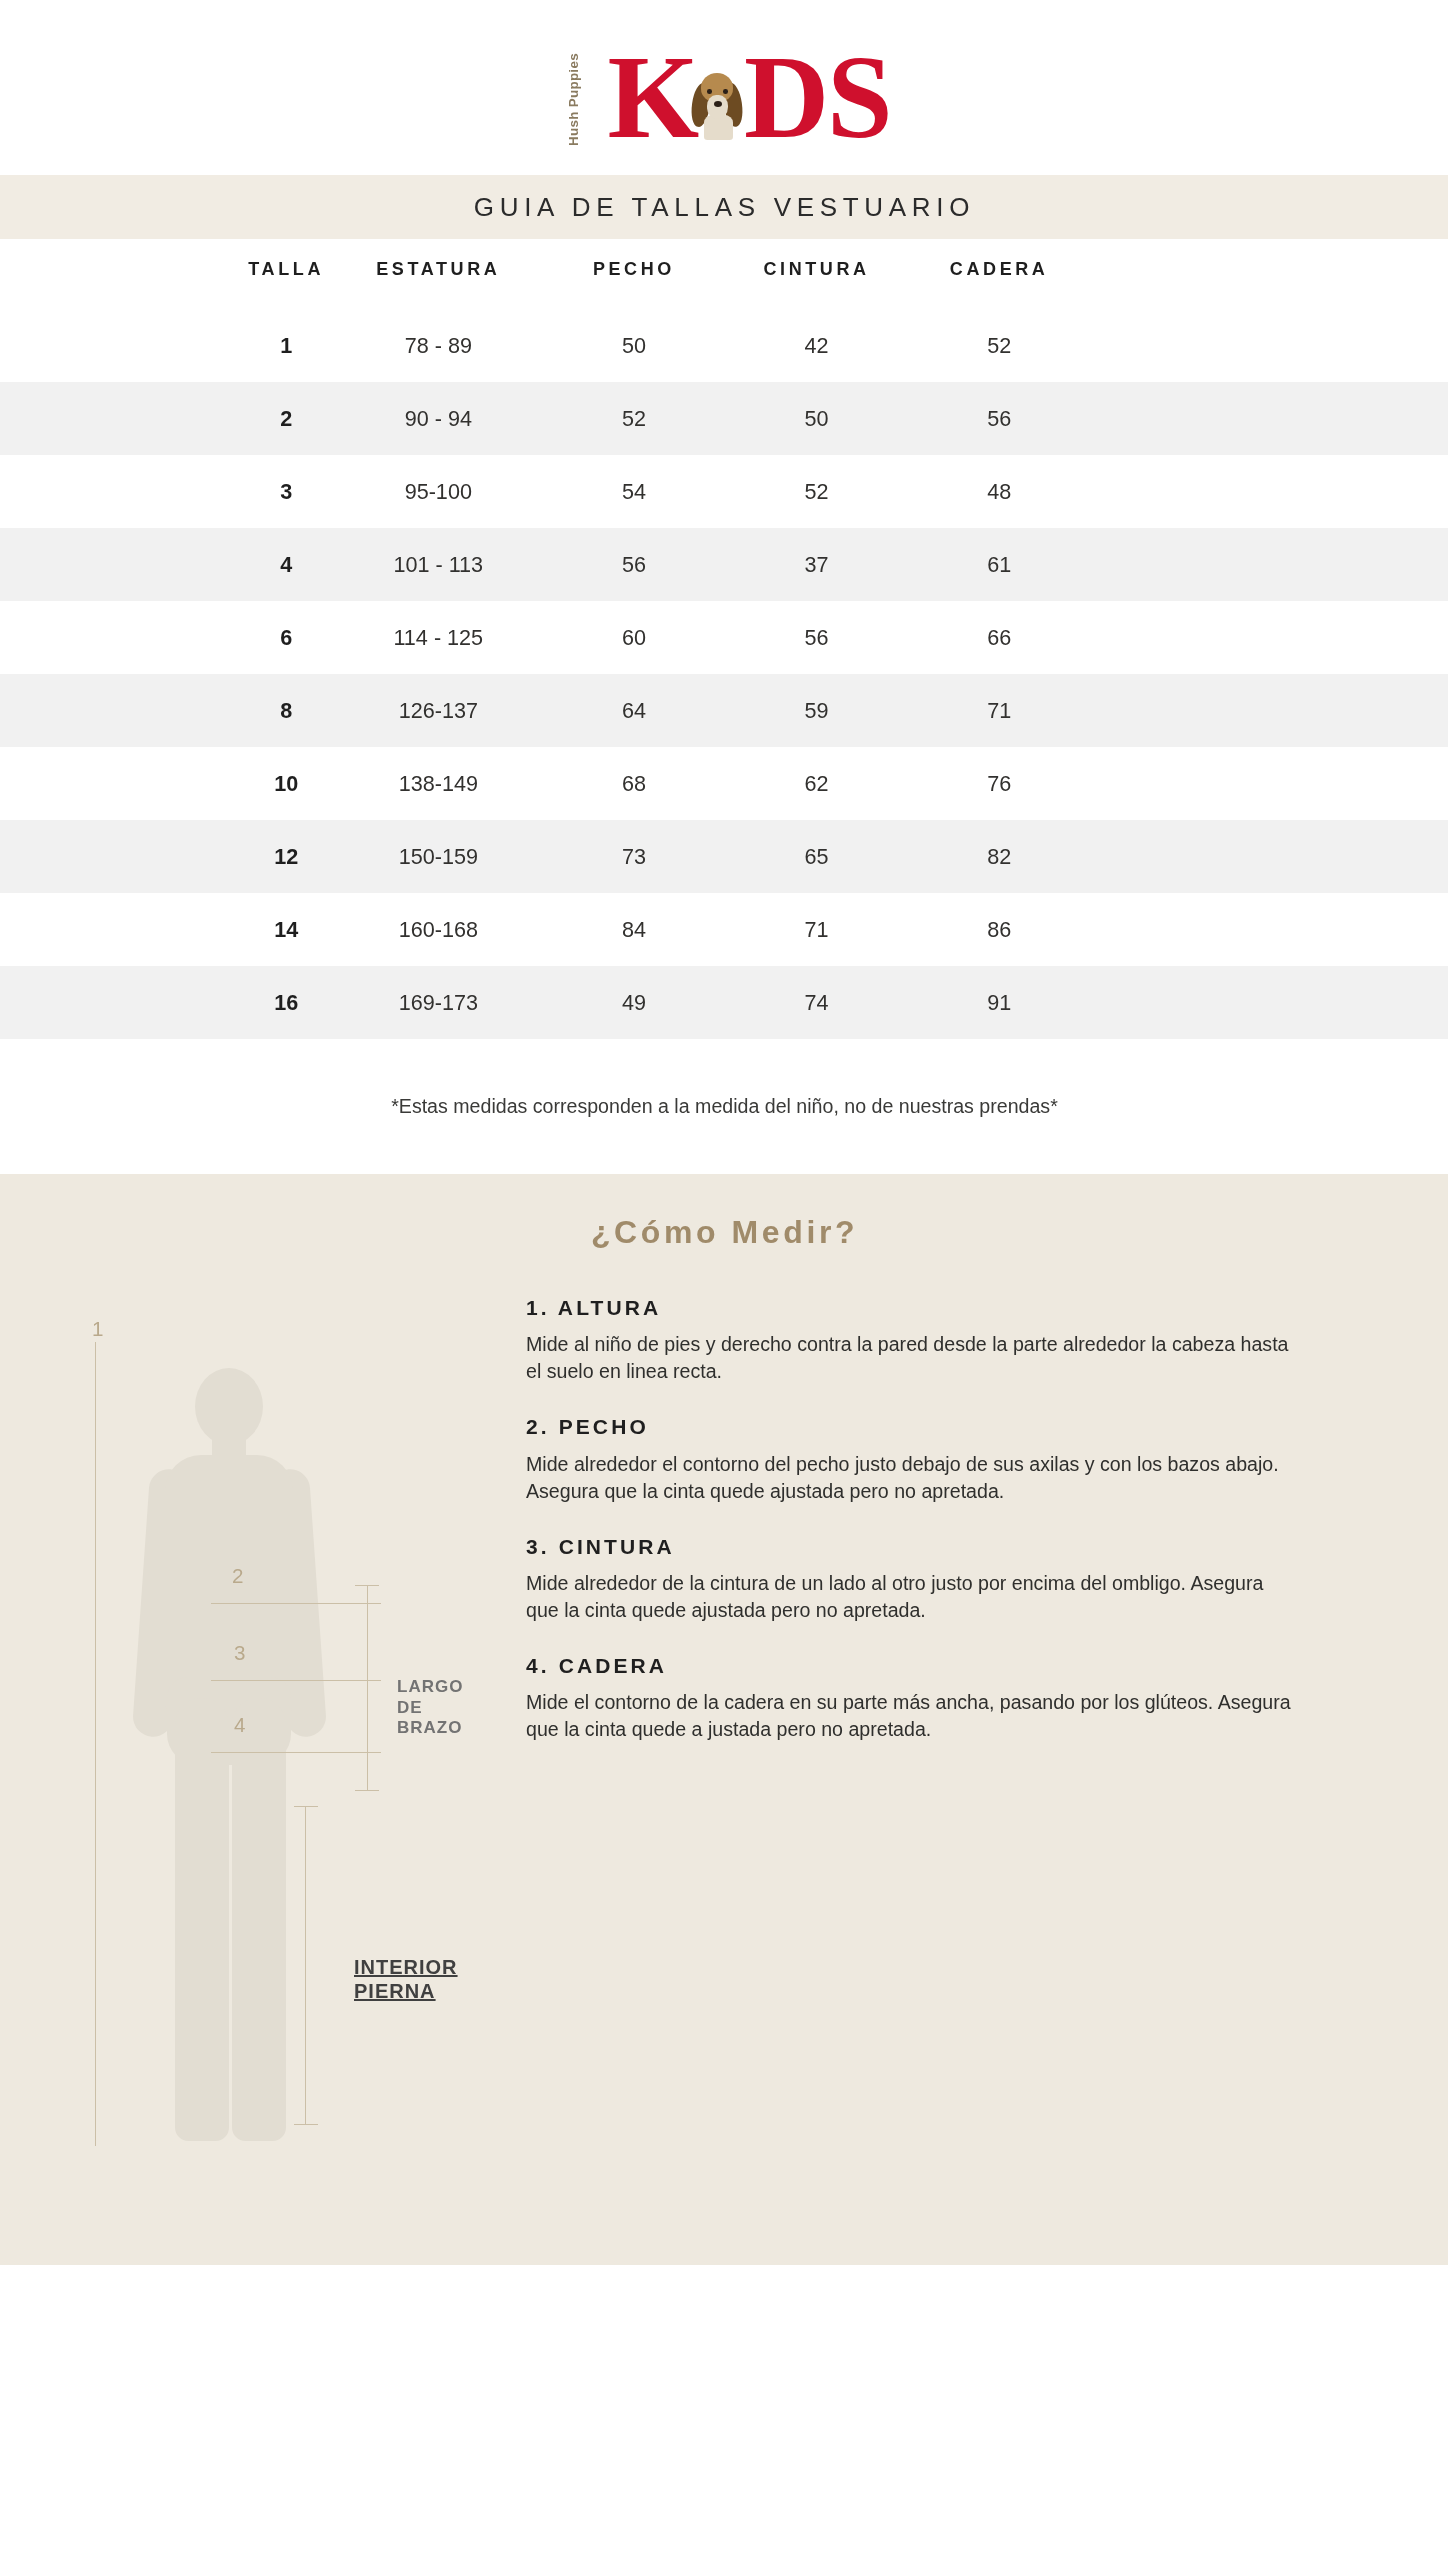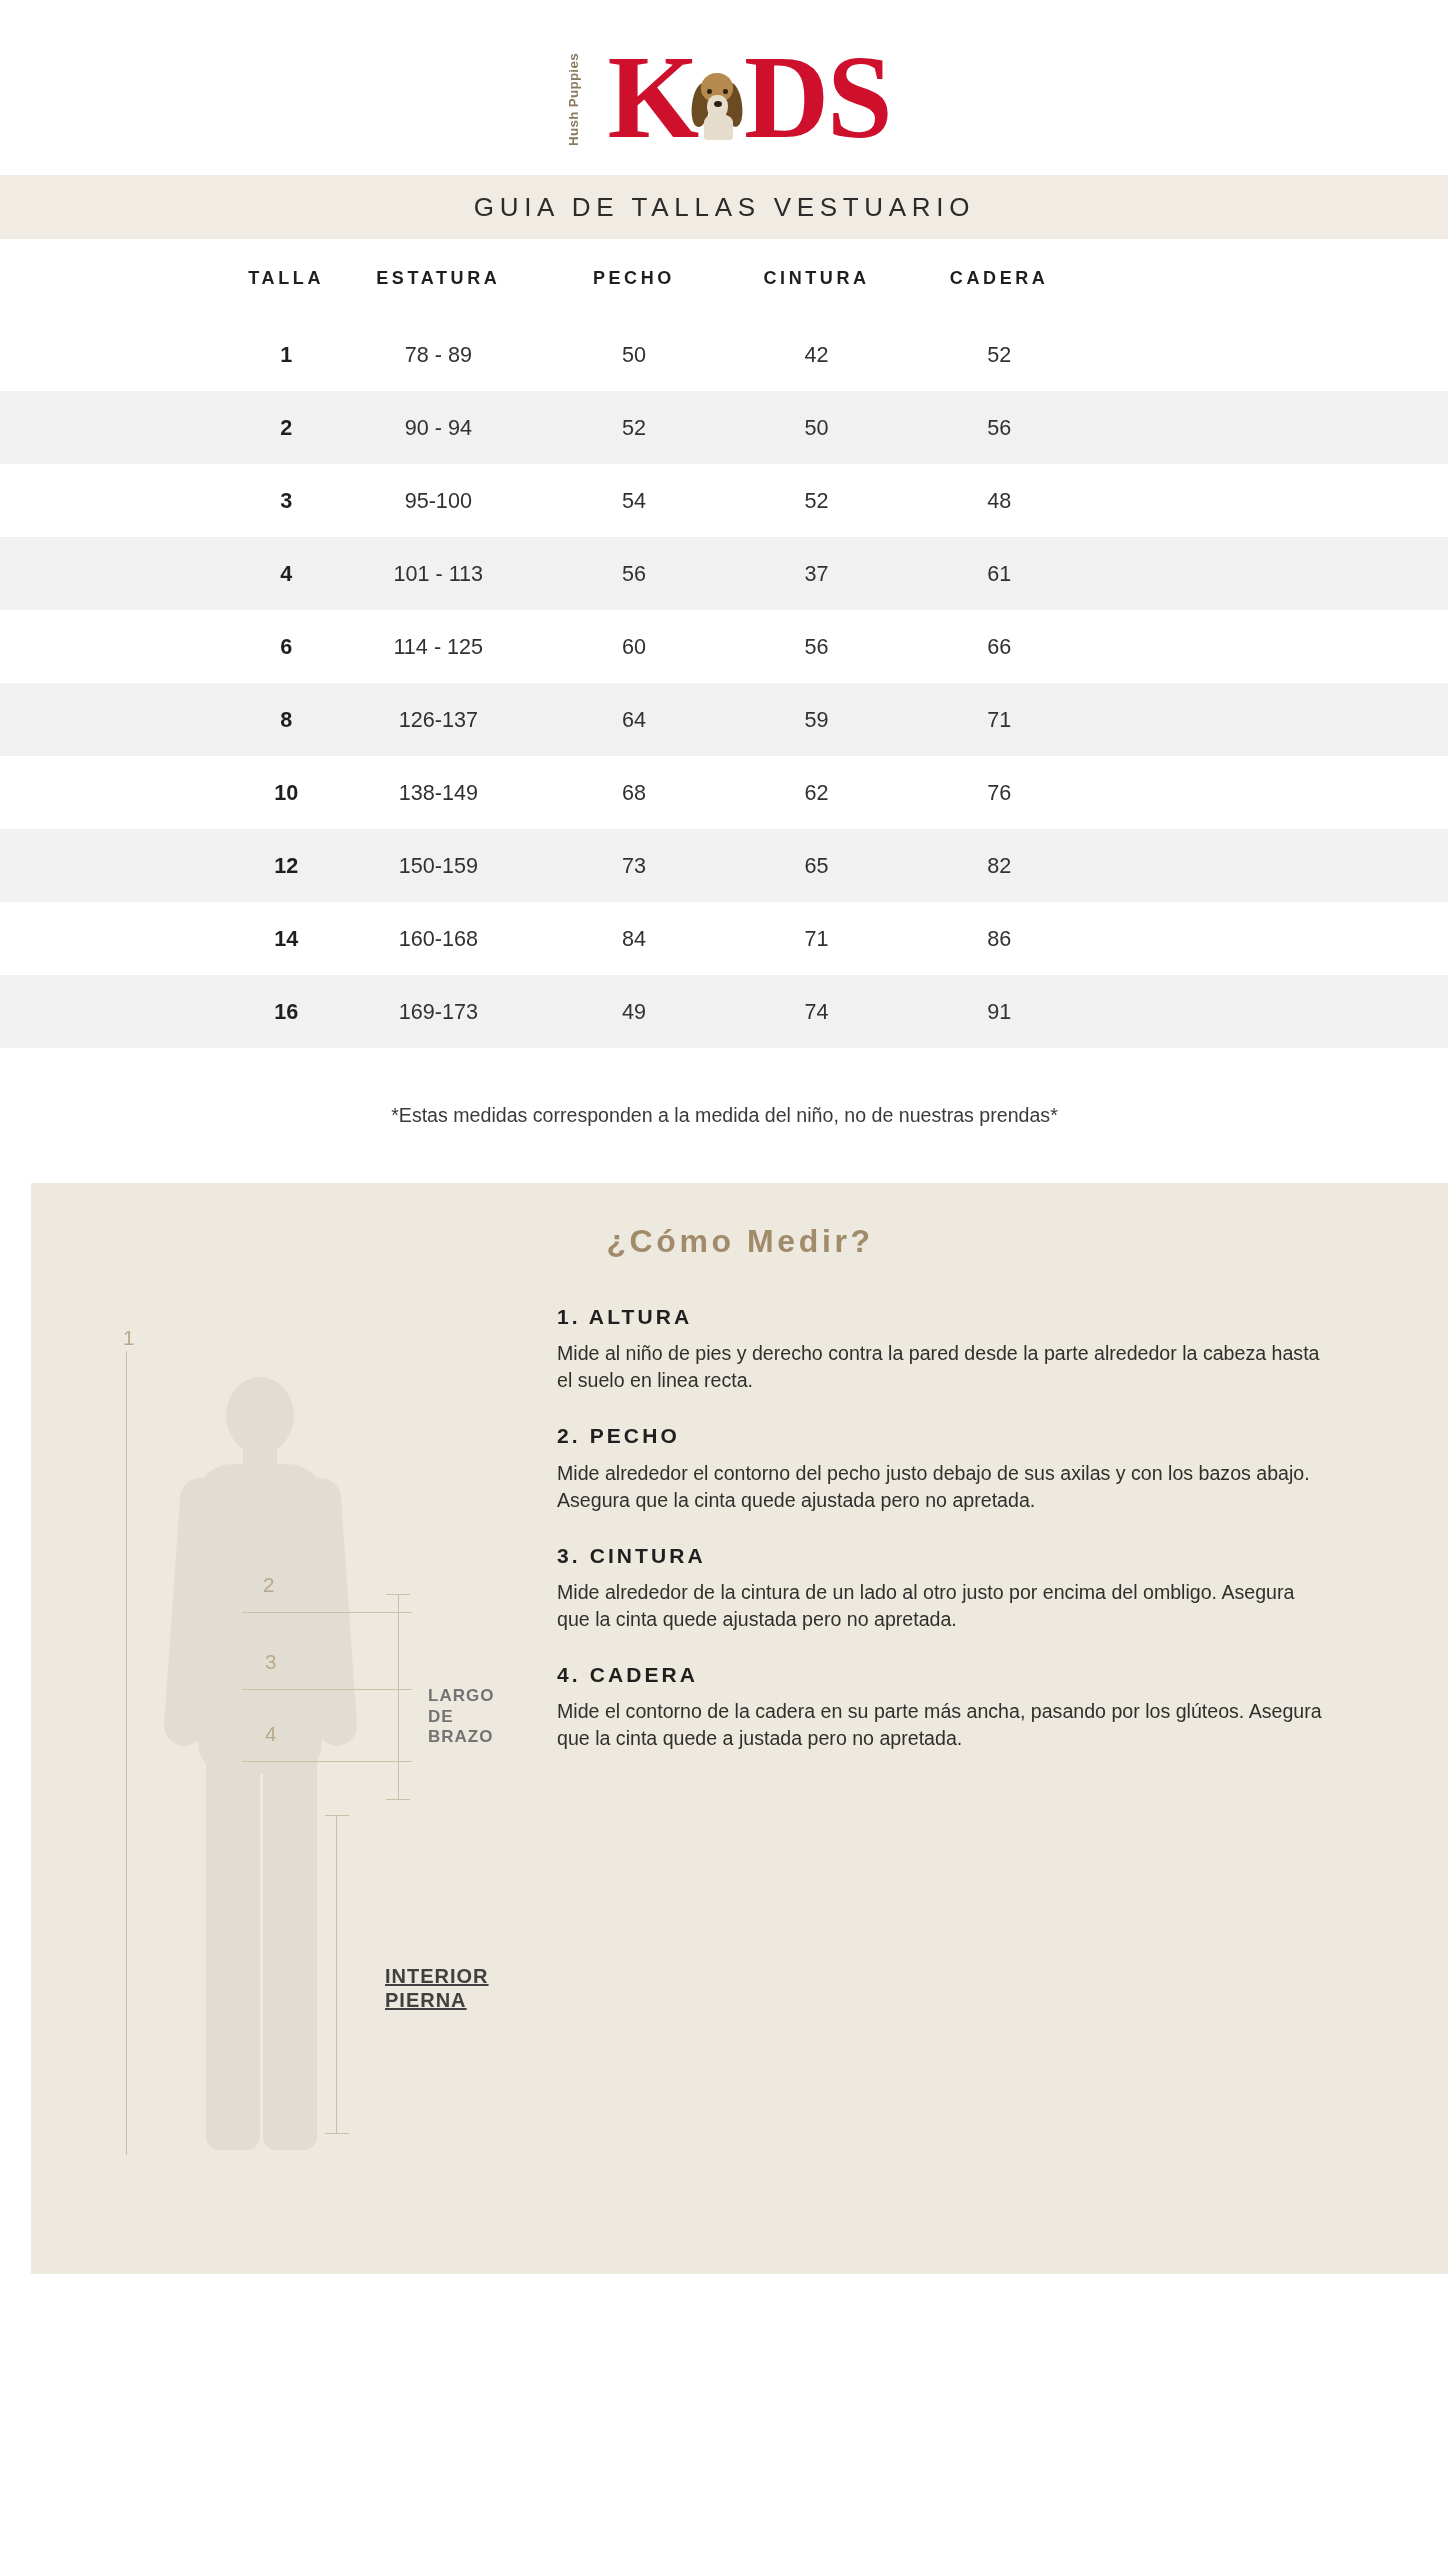--- a/index.html
+++ b/index.html
@@ -129,21 +129,21 @@
     justify-content: center;
   }
   .title-bar .t {
     font-size: 26px;
     letter-spacing: 5.7px;
     color: #2b2b2b;
     font-weight: 400;
   }
 
   
-  .table-wrap { padding: 0; margin-top: 29px; }
+  .table-wrap { padding: 0; margin-top: 20px; }
   table.sizes {
     border-collapse: collapse;
     width: 1449px;
     table-layout: fixed;
   }
   table.sizes col.c0 { width: 237px; }
   table.sizes col.c1 { width: 98px; }
   table.sizes col.c2 { width: 206px; }
   table.sizes col.c3 { width: 185px; }
   table.sizes col.c4 { width: 180px; }
@@ -180,21 +180,20 @@
     margin-top: 56px;
     padding-bottom: 56px;
   }
 
   
   .measure {
     background: #eee9df;
     padding-top: 40px;
     padding-bottom: 62px;
     position: relative;
-    margin-left: 31px;
   }
   .measure-title {
     text-align: center;
     font-size: 32px;
     letter-spacing: 3.6px;
     color: #a08b6a;
     font-weight: bold;
     margin-bottom: 45px;
   }
   .measure-body {

